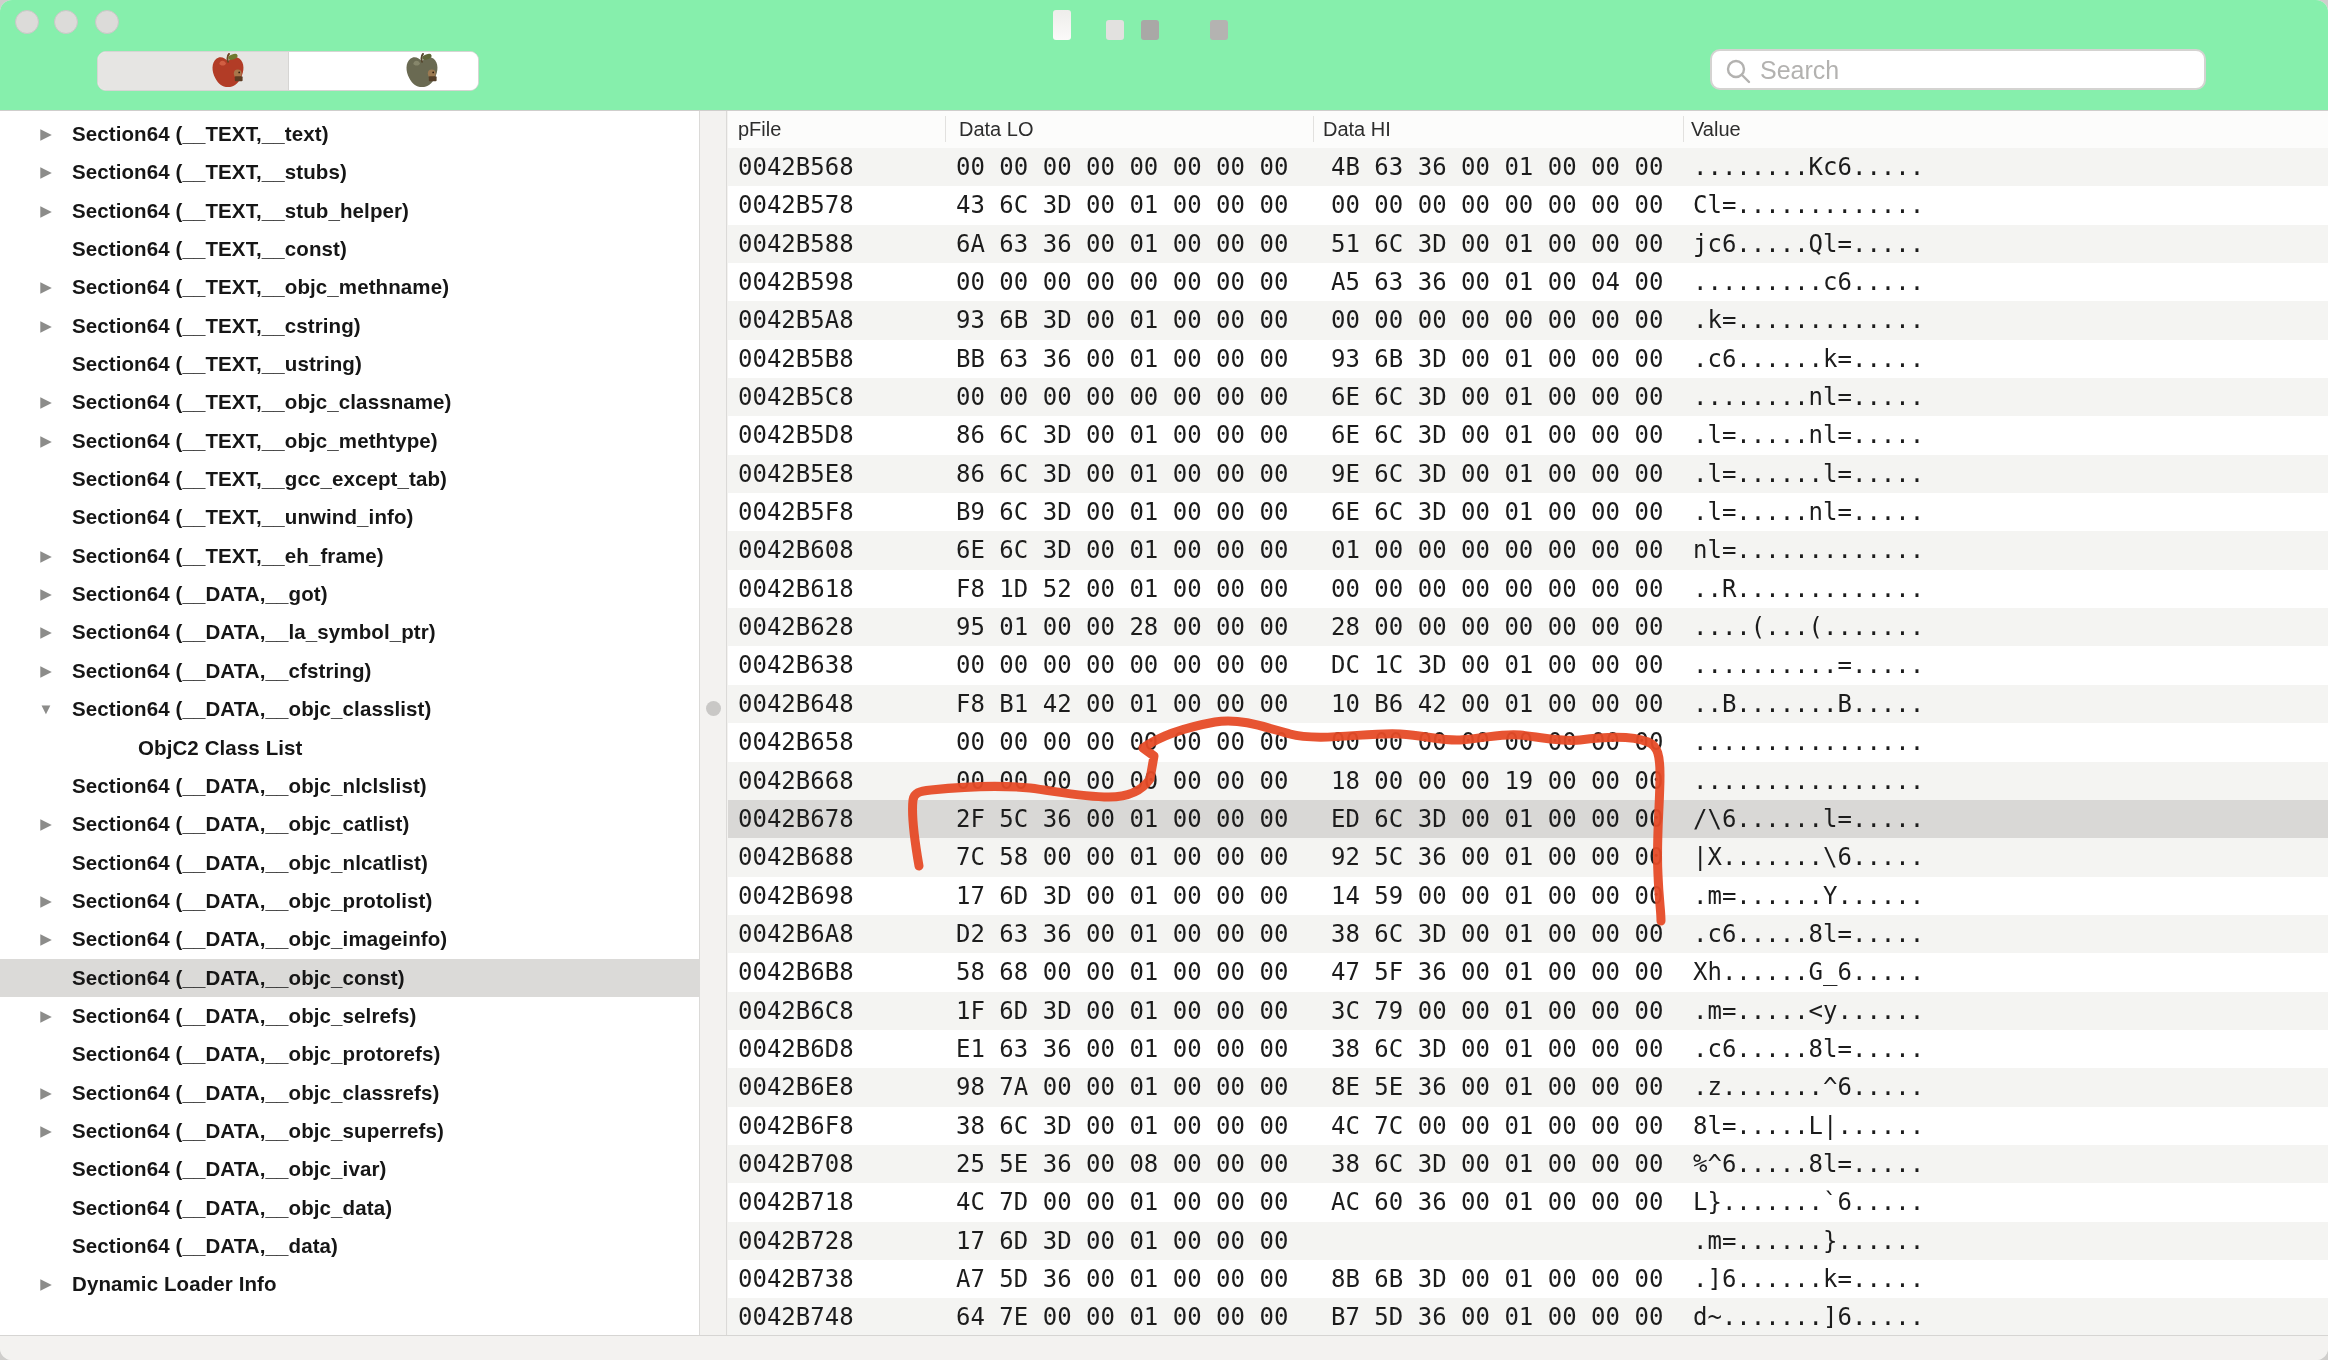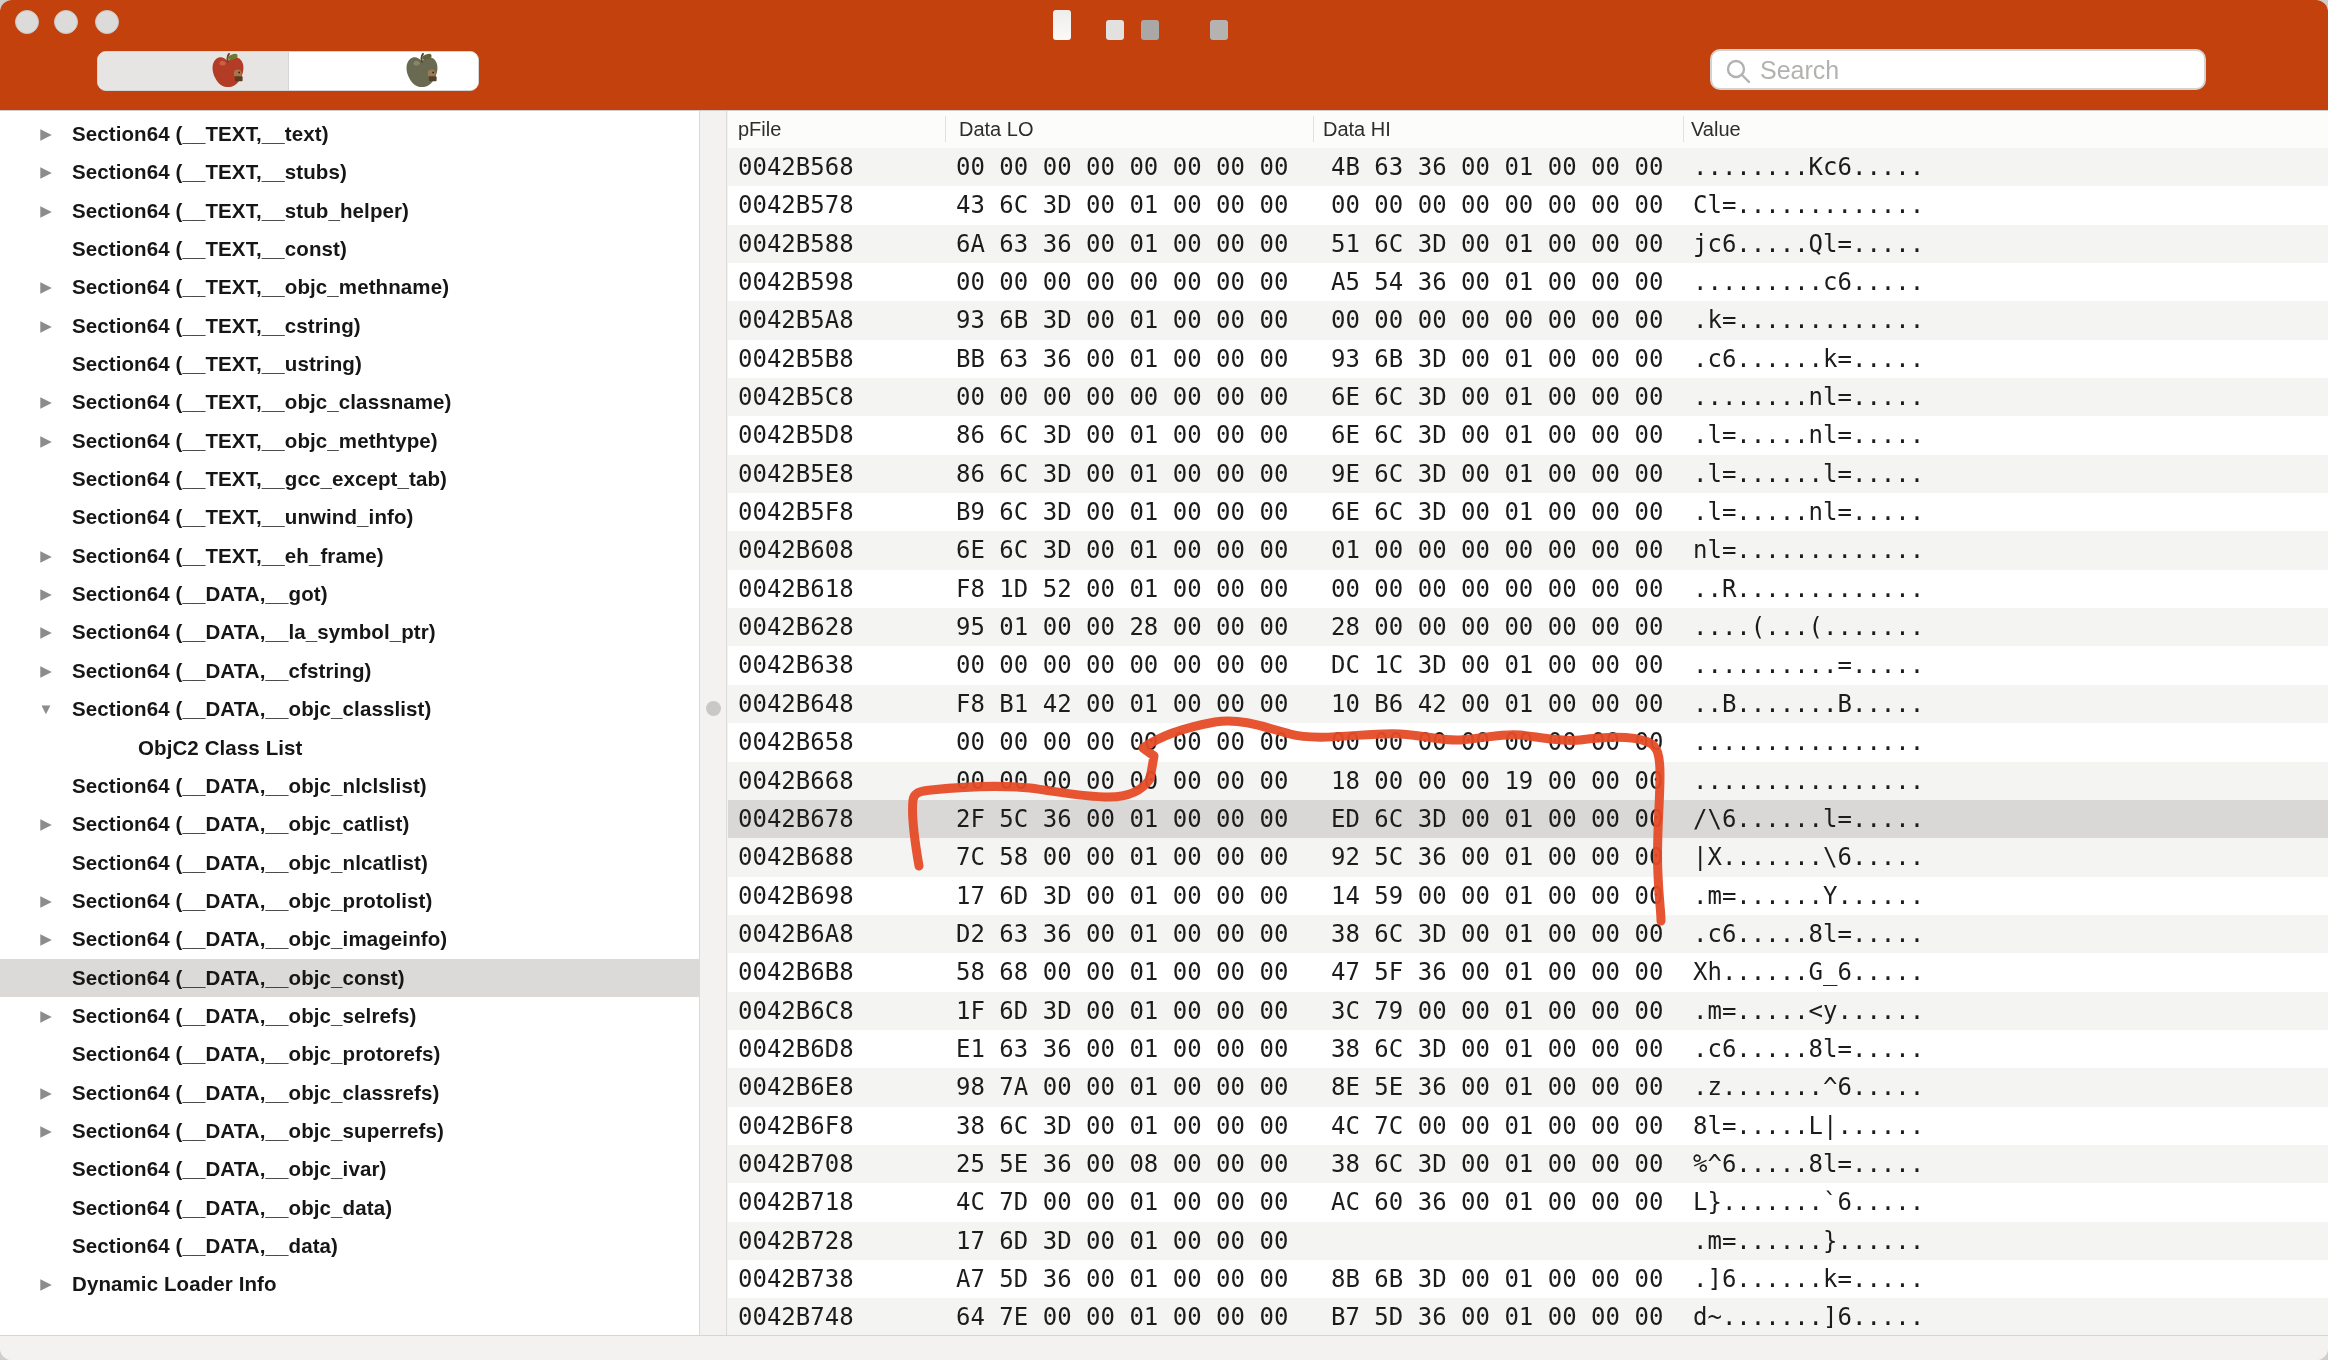--- a/index.html
+++ b/index.html
@@ -1,19 +1,19 @@
 <!DOCTYPE html>
 <html><head>
 <meta charset="utf-8">
 <style>
   html,body{margin:0;padding:0;background:#cfcecc;font-family:"Liberation Sans",sans-serif;}
   .window{position:relative;width:2328px;height:1360px;background:#f3f2f0;border-radius:12px;overflow:hidden;}
 
   
-  .titlebar{position:absolute;top:0;left:0;right:0;height:110px;background:#c2410c;border-bottom:1px solid #cfcecc;padding-left:20px;}
+  .titlebar{position:absolute;top:0;left:0;right:0;height:110px;background:#86efac;border-bottom:1px solid #cfcecc;padding-left:20px;}
   .tl{position:absolute;top:10px;width:22px;height:22px;border-radius:50%;background:#dcdbd9;border:1px solid #c8c7c5;}
   .tl-close{left:15px}.tl-min{left:54px}.tl-zoom{left:95px}
 
   .seg{position:absolute;left:97px;top:51px;width:382px;height:40px;border:1px solid #d6d5d3;border-radius:9px;background:#fff;box-sizing:border-box;display:flex;}
   .seg-btn{position:relative;height:100%;}
   .seg-btn.left{width:190px;background:#e6e5e3;border-right:1px solid #d6d5d3;border-radius:8px 0 0 8px;}
   .seg-btn.right{flex:1;border-radius:0 8px 8px 0;background:#fff;}
   .apple{position:absolute;top:1px;width:36px;height:37px;}
   .seg-btn.left .apple{left:112px}.seg-btn.right .apple{left:115px}
 
@@ -299,21 +299,21 @@
   <div class="hrow">
     <span class="f-pfile">0042B588</span>
     <span class="f-lo">6A 63 36 00 01 00 00 00</span>
     <span class="f-hi">51 6C 3D 00 01 00 00 00</span>
     <span class="f-value">jc6.....Ql=.....</span>
   </div>
 
   <div class="hrow">
     <span class="f-pfile">0042B598</span>
     <span class="f-lo">00 00 00 00 00 00 00 00</span>
-    <span class="f-hi">A5 54 36 00 01 00 00 00</span>
+    <span class="f-hi">A5 63 36 00 01 00 04 00</span>
     <span class="f-value">.........c6.....</span>
   </div>
 
   <div class="hrow">
     <span class="f-pfile">0042B5A8</span>
     <span class="f-lo">93 6B 3D 00 01 00 00 00</span>
     <span class="f-hi">00 00 00 00 00 00 00 00</span>
     <span class="f-value">.k=.............</span>
   </div>
 

